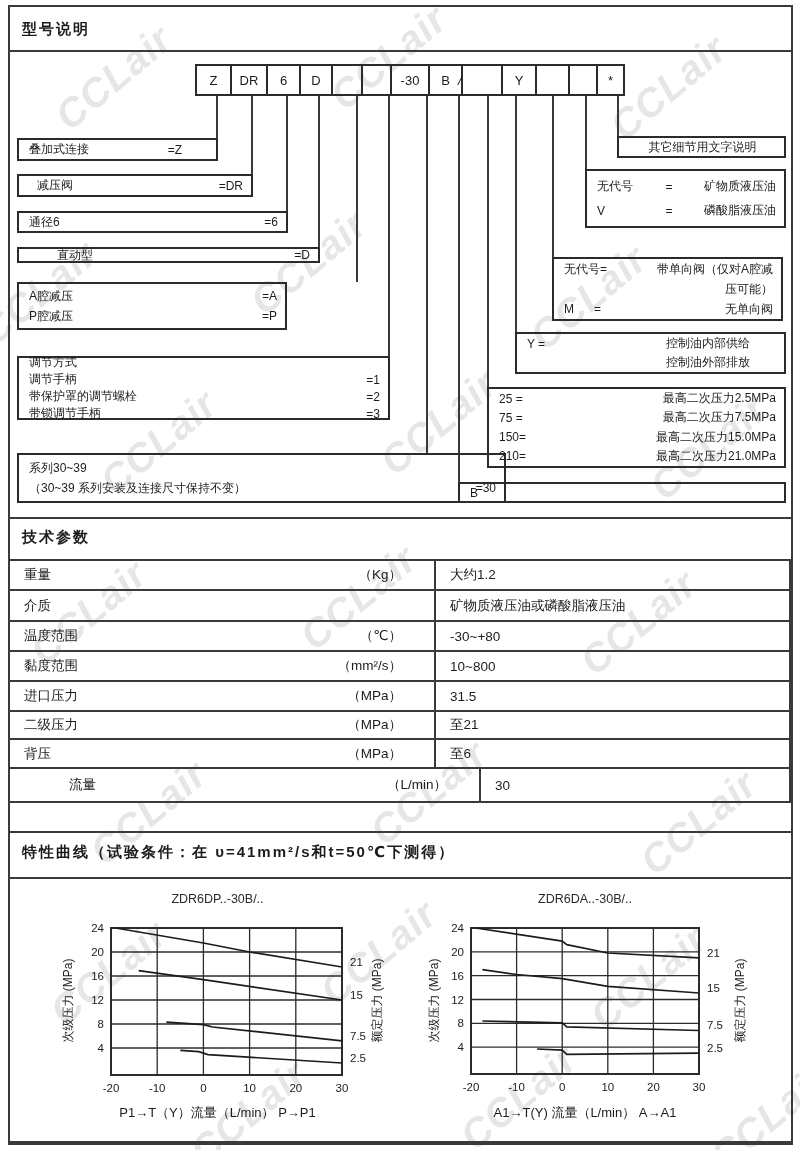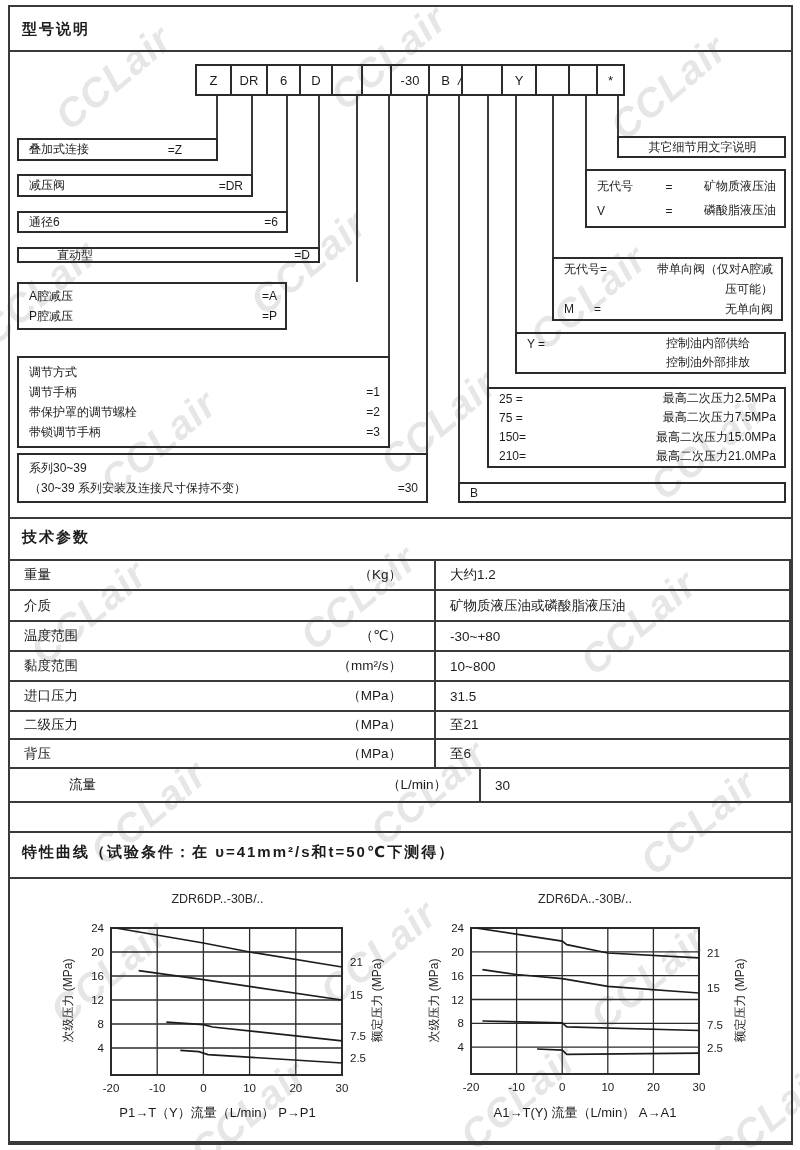--- a/index.html
+++ b/index.html
@@ -107,40 +107,40 @@
   <div class="vline" style="left:458px;top:96px;height:386px;"></div>
   <div class="vline" style="left:487px;top:96px;height:291px;"></div>
   <div class="vline" style="left:515px;top:96px;height:236px;"></div>
   <div class="vline" style="left:552px;top:96px;height:161px;"></div>
   <div class="vline" style="left:585px;top:96px;height:73px;"></div>
   <div class="vline" style="left:617px;top:96px;height:40px;"></div>
 
   <div class="box" style="left:17px;top:138px;width:201px;height:23px;">
     <div class="row"><span>叠加式连接</span><span class="pad-r">=Z</span></div>
   </div>
-  <div class="box" style="left:17px;top:174px;width:236px;height:23px;">
+  <div class="box" style="left:17px;top:174px;width:236px;height:23px;padding-left:8px;">
     <div class="row"><span>减压阀</span><span>=DR</span></div>
   </div>
   <div class="box" style="left:17px;top:211px;width:271px;height:22px;">
     <div class="row"><span>通径6</span><span>=6</span></div>
   </div>
   <div class="box" style="left:17px;top:247px;width:303px;height:16px;padding-left:28px;">
     <div class="row"><span>直动型</span><span>=D</span></div>
   </div>
   <div class="box" style="left:17px;top:282px;width:270px;height:48px;">
     <div class="row"><span>A腔减压</span><span>=A</span></div>
     <div class="row"><span>P腔减压</span><span>=P</span></div>
   </div>
-  <div class="box" style="left:17px;top:356px;width:373px;height:92px;">
+  <div class="box" style="left:17px;top:356px;width:373px;height:64px;">
     <div class="row"><span>调节方式</span><span></span></div>
     <div class="row"><span>调节手柄</span><span>=1</span></div>
     <div class="row"><span>带保护罩的调节螺栓</span><span>=2</span></div>
     <div class="row"><span>带锁调节手柄</span><span>=3</span></div>
   </div>
-  <div class="box" style="left:17px;top:453px;width:411px;height:50px;">
+  <div class="box" style="left:17px;top:453px;width:489px;height:50px;">
     <div class="row"><span>系列30~39</span><span></span></div>
     <div class="row"><span>（30~39 系列安装及连接尺寸保持不变）</span><span>=30</span></div>
   </div>
 
   <div class="box" style="left:617px;top:136px;width:169px;height:22px;">
     <div class="row center"><span>其它细节用文字说明</span></div>
   </div>
   <div class="box" style="left:585px;top:169px;width:201px;height:59px;">
     <div class="row" style="height:24px;"><span class="code-c">无代号</span><span class="eq-c">=</span><span class="desc-r">矿物质液压油</span></div>
     <div class="row" style="height:24px;"><span class="code-c">V</span><span class="eq-c">=</span><span class="desc-r">磷酸脂液压油</span></div>

